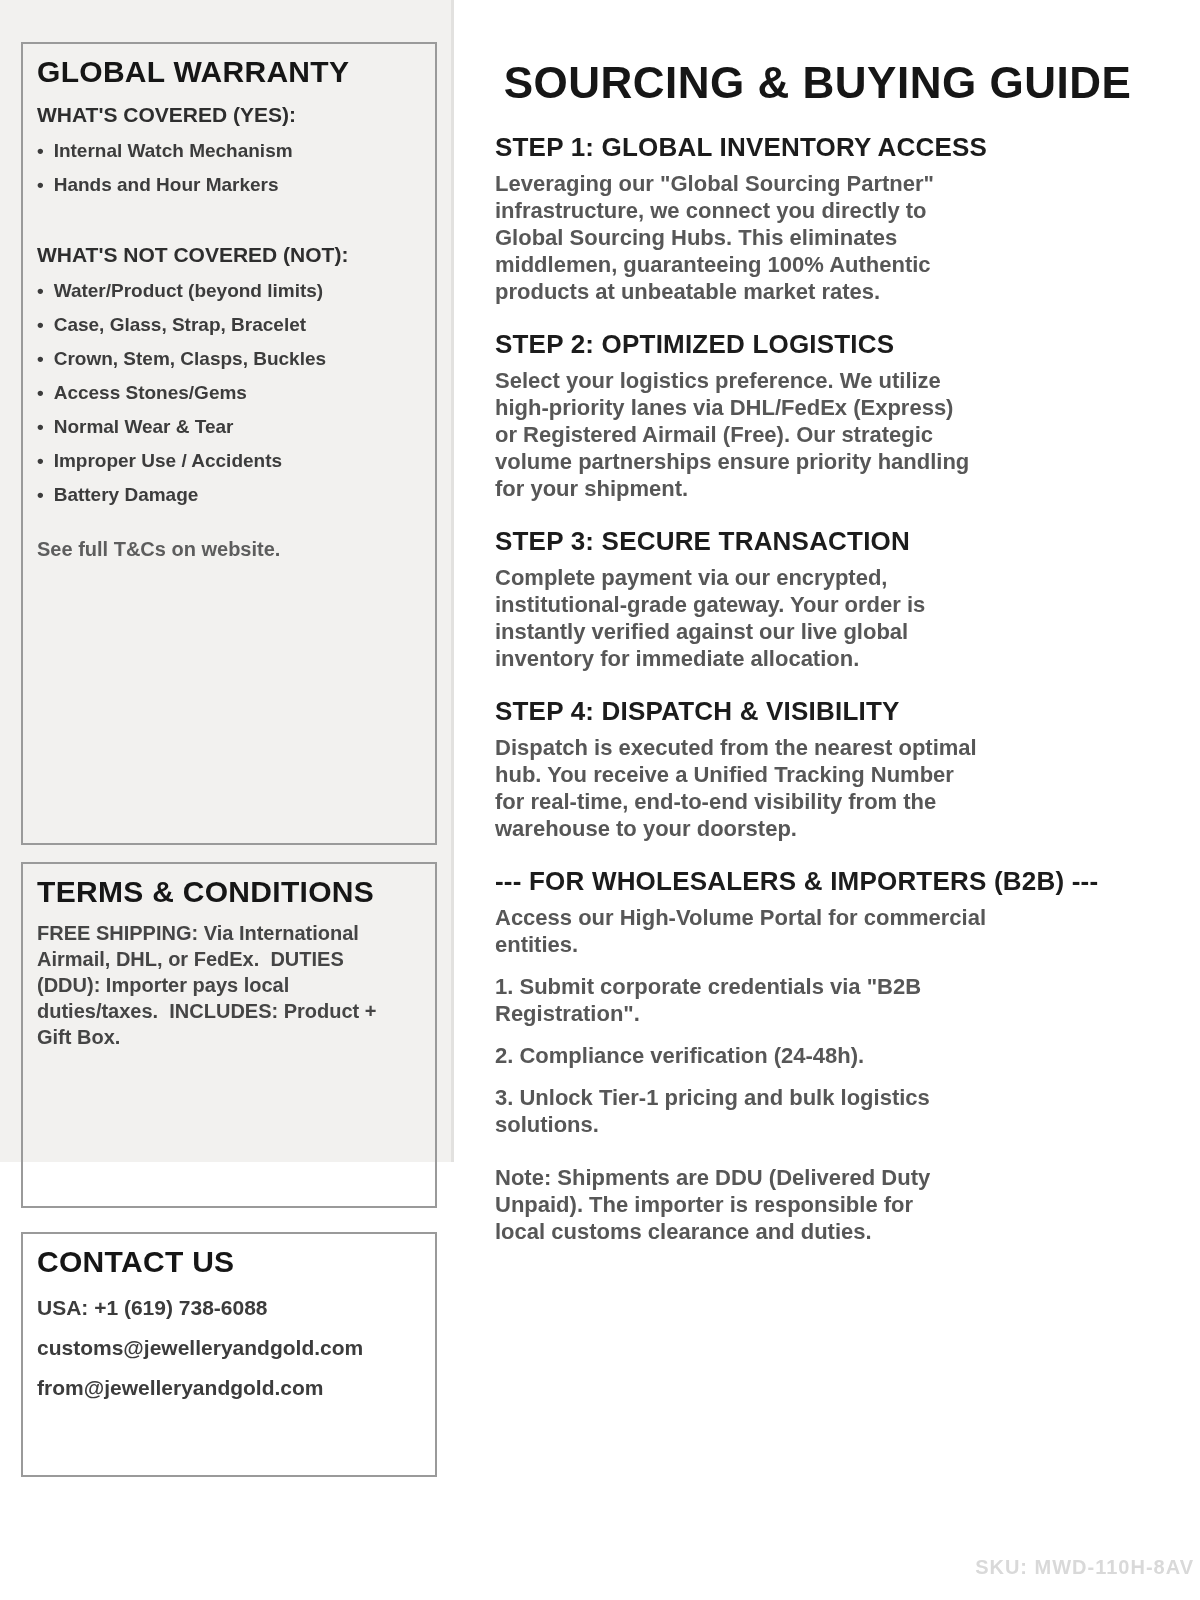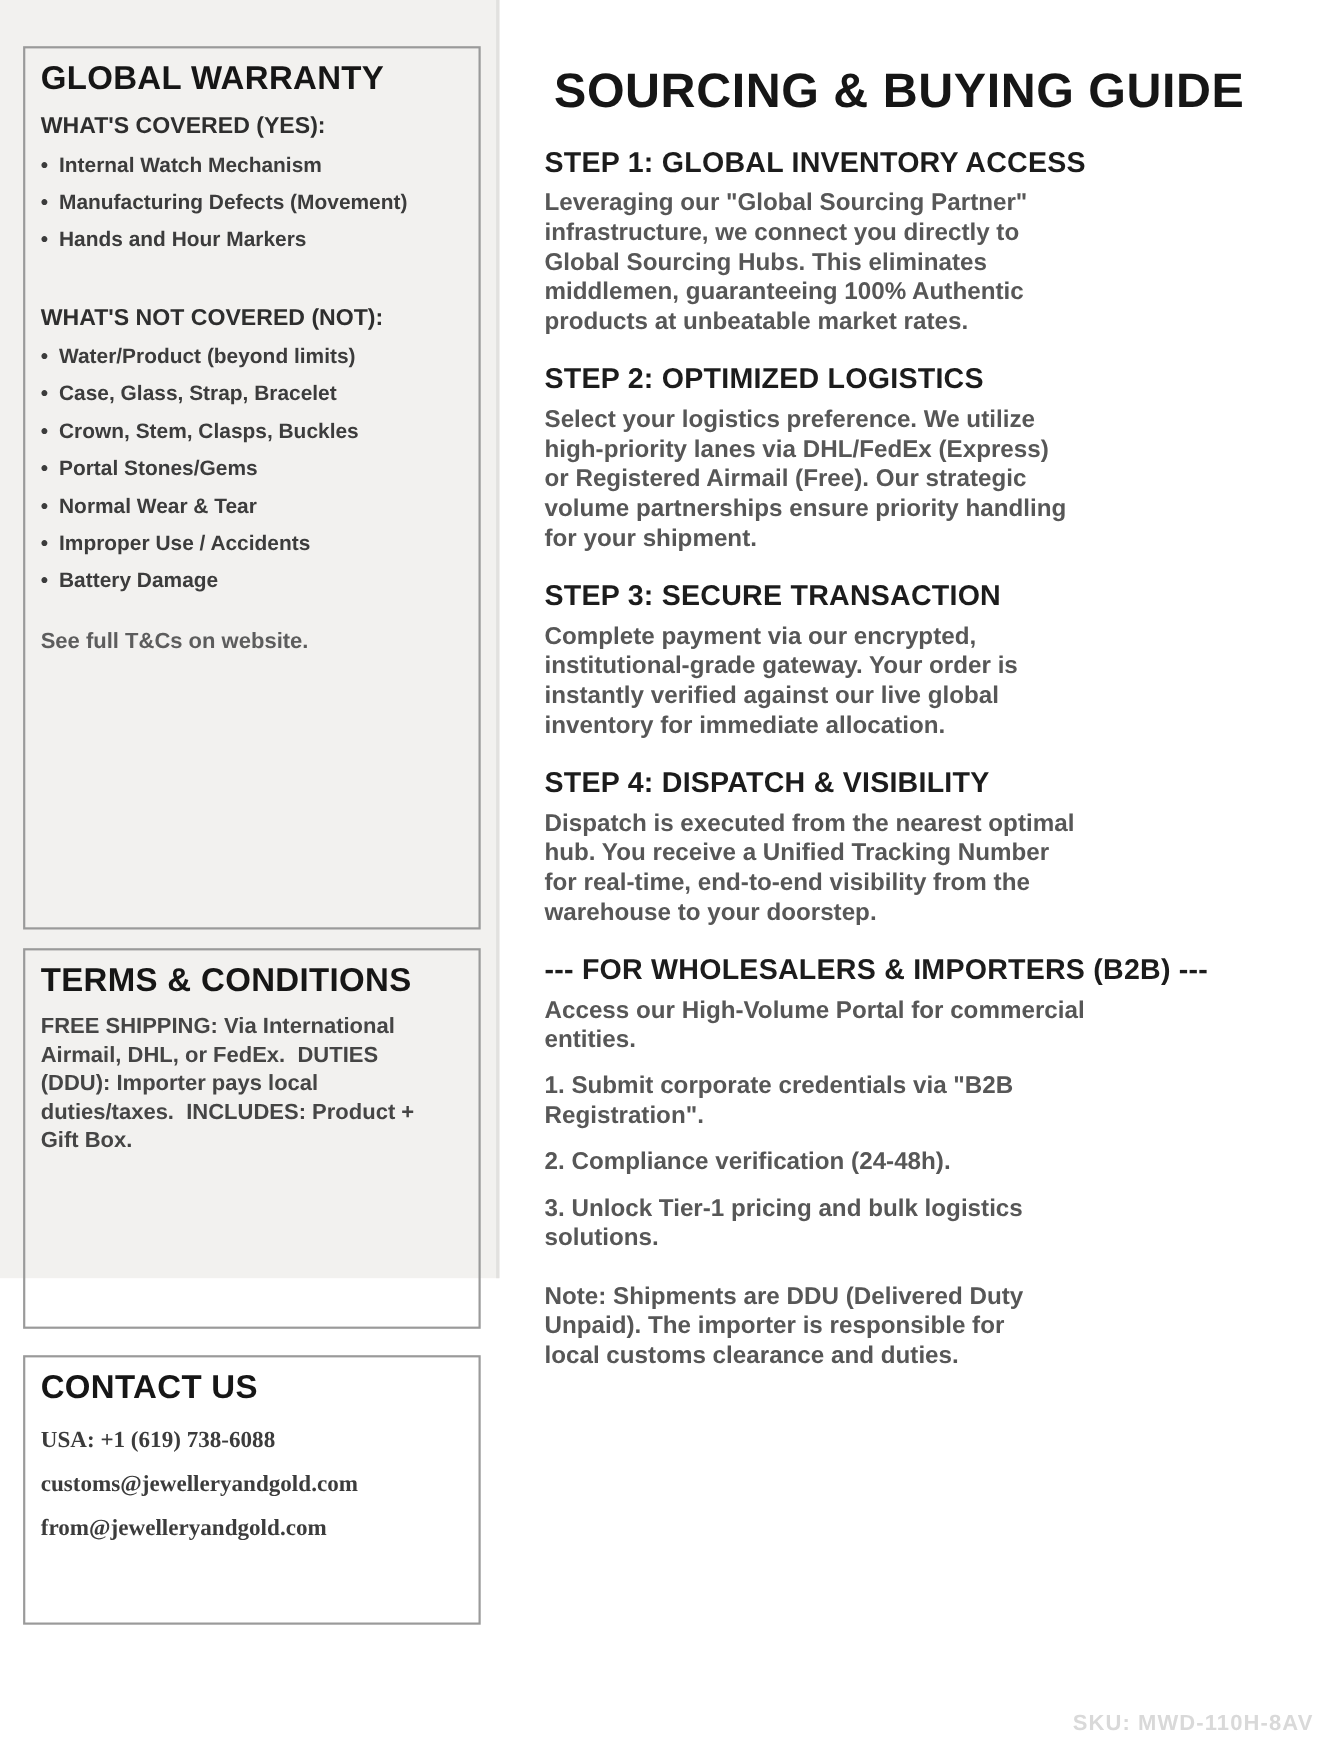--- a/index.html
+++ b/index.html
@@ -33,21 +33,21 @@
   }
   .bullet-list li::before{content:"•";margin-right:10px;color:#3c3c3c;}
   .footnote{
     margin:24px 0 0 0;font-size:20px;line-height:26px;font-weight:700;color:#5d5d5d;
   }
   .terms-body{
     margin:10px 0 0 0;font-size:20px;line-height:26px;font-weight:700;color:#454545;
     white-space:pre-wrap;
   }
   .contact-line{
-    margin:16px 0 0 0;font-size:21px;line-height:24px;font-weight:700;color:#3c3c3c;font-family:Liberation Serif, serif;
+    margin:16px 0 0 0;font-size:21px;line-height:24px;font-weight:700;color:#3c3c3c;
   }
   .contact-line.first{margin-top:16px;}
   
   .main{
     position:absolute;left:457px;top:0;width:743px;height:1600px;background:#ffffff;
     box-sizing:border-box;padding:58px 60px 0 38px;
   }
   .guide-title{
     margin:0 0 24px 0;text-align:center;font-size:44px;line-height:50px;
     font-weight:800;color:#161616;letter-spacing:0.5px;
@@ -71,30 +71,29 @@
 <body>
 
 <div class="sidebar">
 
   <div class="panel panel-warranty">
     <h2 class="panel-title">GLOBAL WARRANTY</h2>
 
     <div class="subheading">WHAT'S COVERED (YES):</div>
     <ul class="bullet-list">
       <li>Internal Watch Mechanism</li>
-      <li>Manufacturing Defects (Movement)</li>
       <li>Hands and Hour Markers</li>
     </ul>
 
     <div class="subheading second">WHAT'S NOT COVERED (NOT):</div>
     <ul class="bullet-list">
       <li>Water/Product (beyond limits)</li>
       <li>Case, Glass, Strap, Bracelet</li>
       <li>Crown, Stem, Clasps, Buckles</li>
-      <li>Portal Stones/Gems</li>
+      <li>Access Stones/Gems</li>
       <li>Normal Wear &amp; Tear</li>
       <li>Improper Use / Accidents</li>
       <li>Battery Damage</li>
     </ul>
 
     <div class="footnote">See full T&amp;Cs on website.</div>
   </div>
 
   <div class="panel panel-terms">
     <h2 class="panel-title">TERMS &amp; CONDITIONS</h2>

